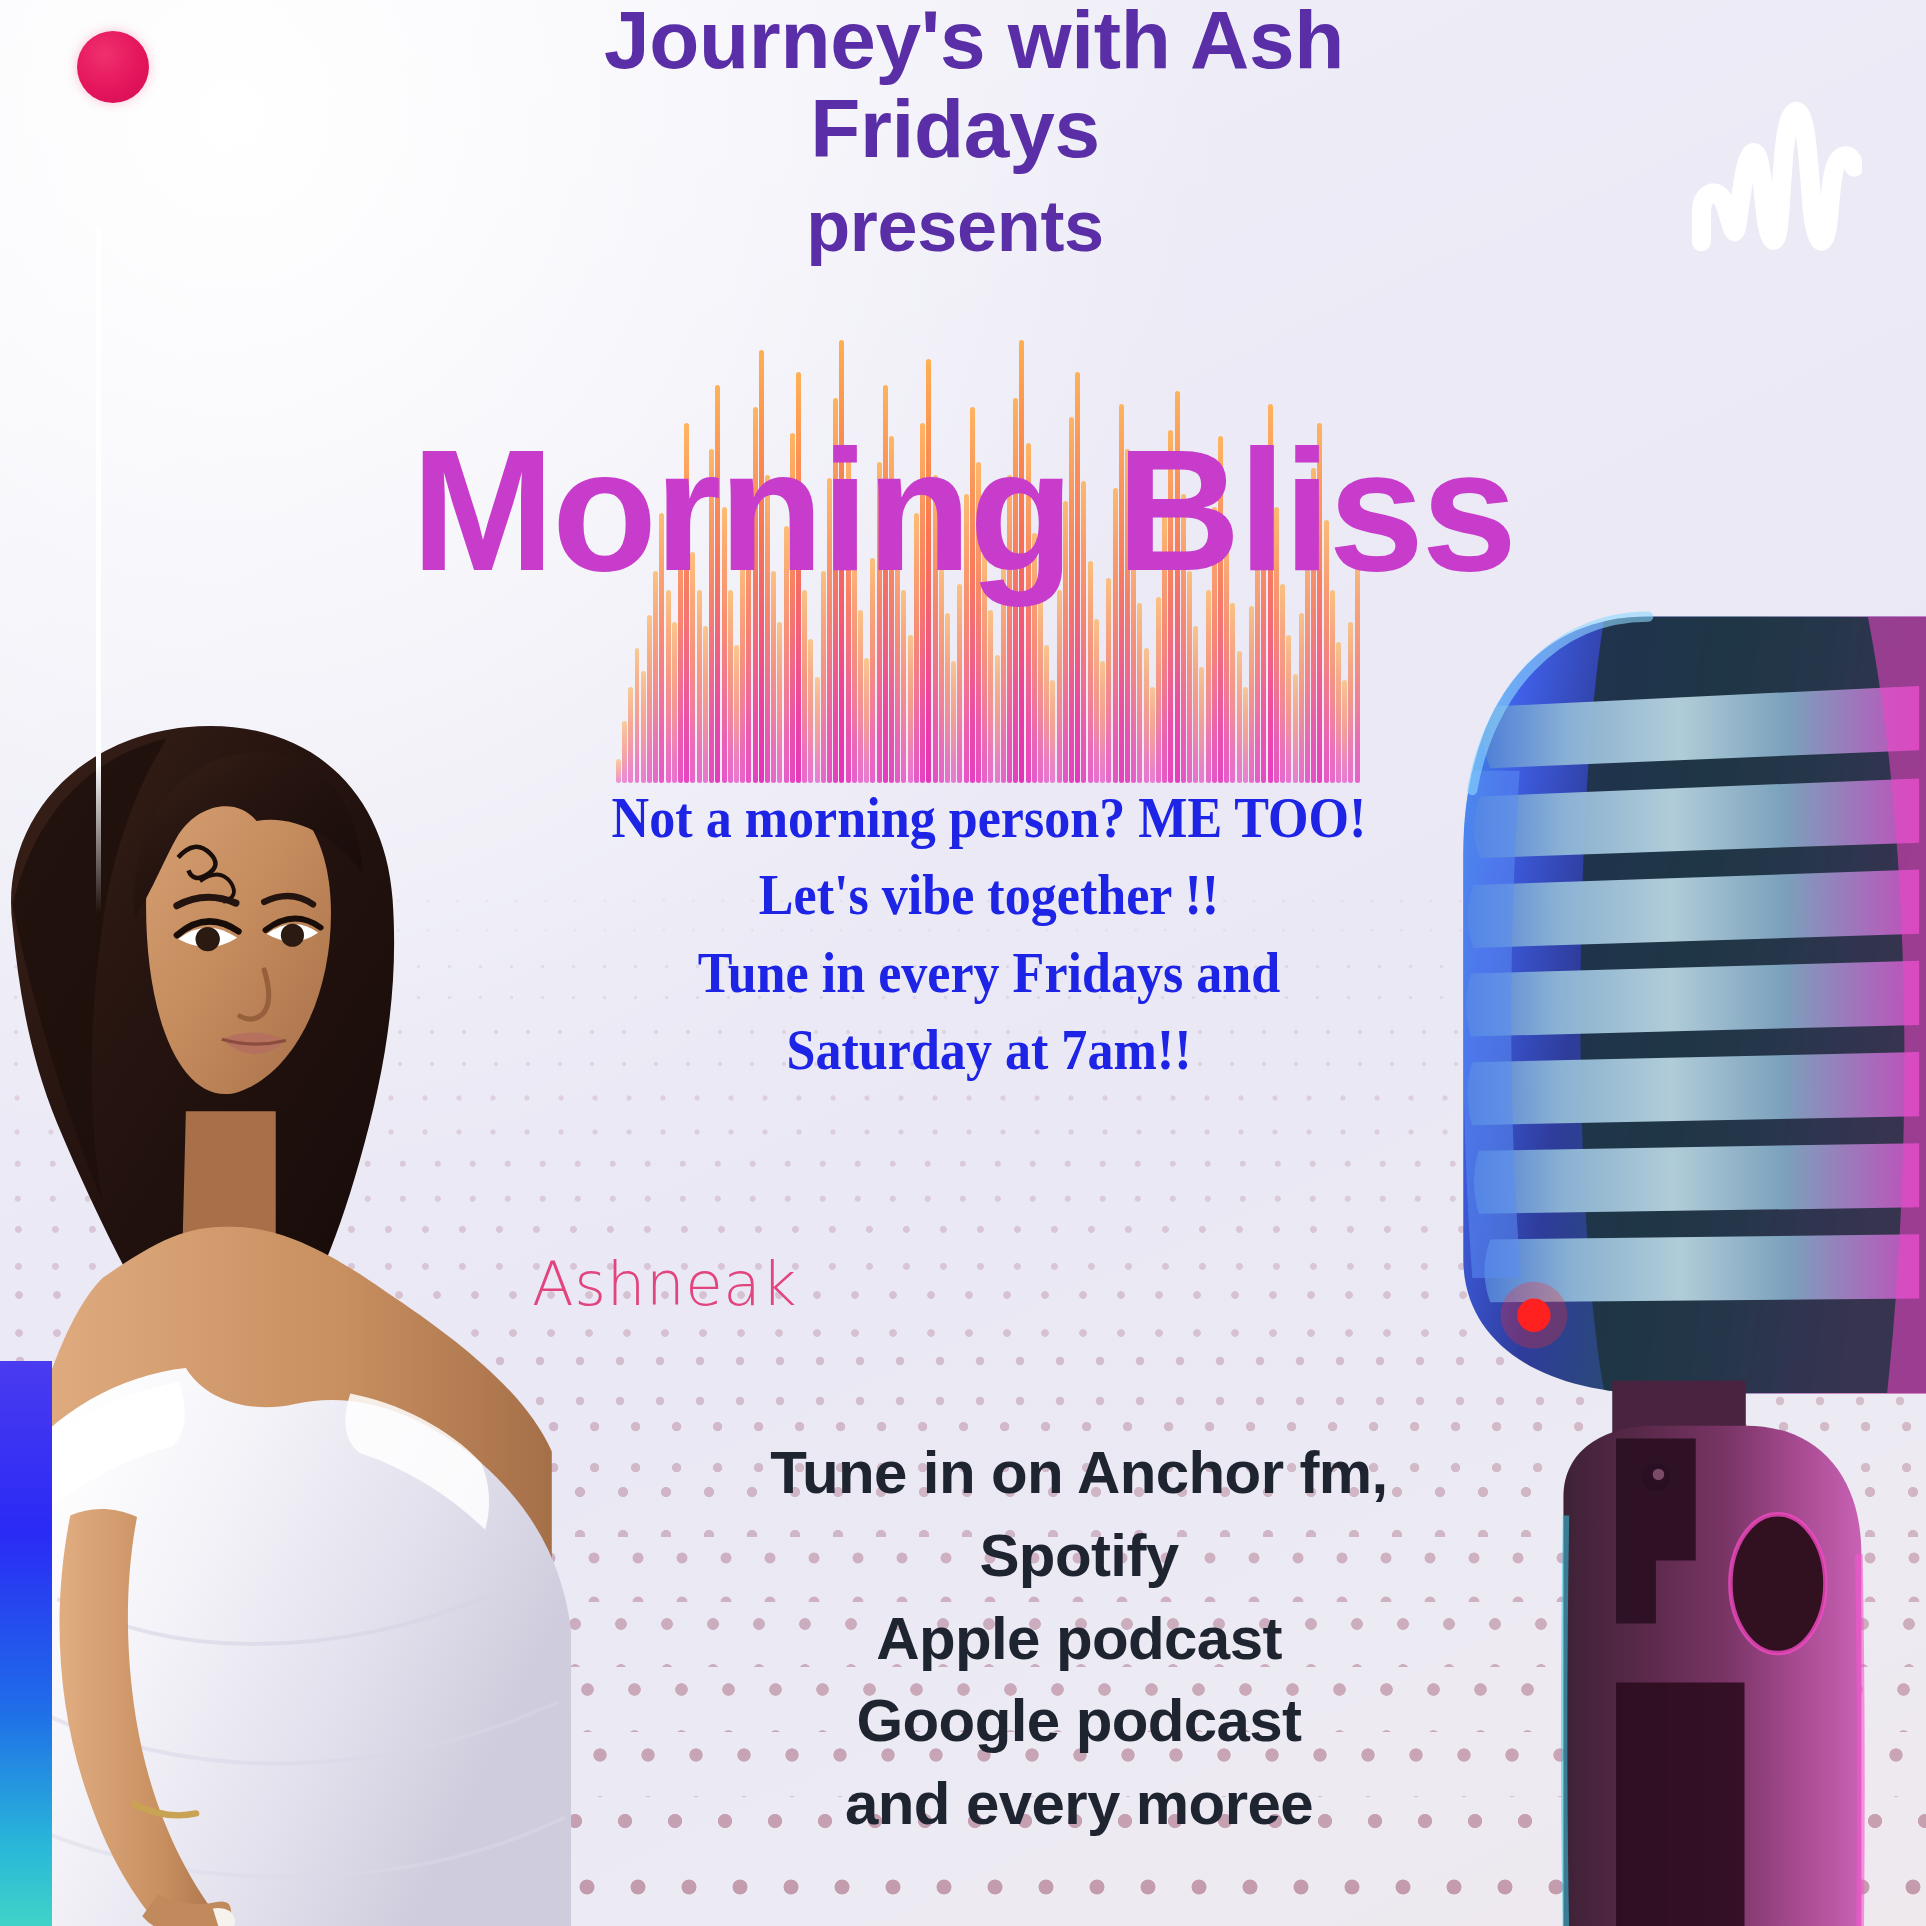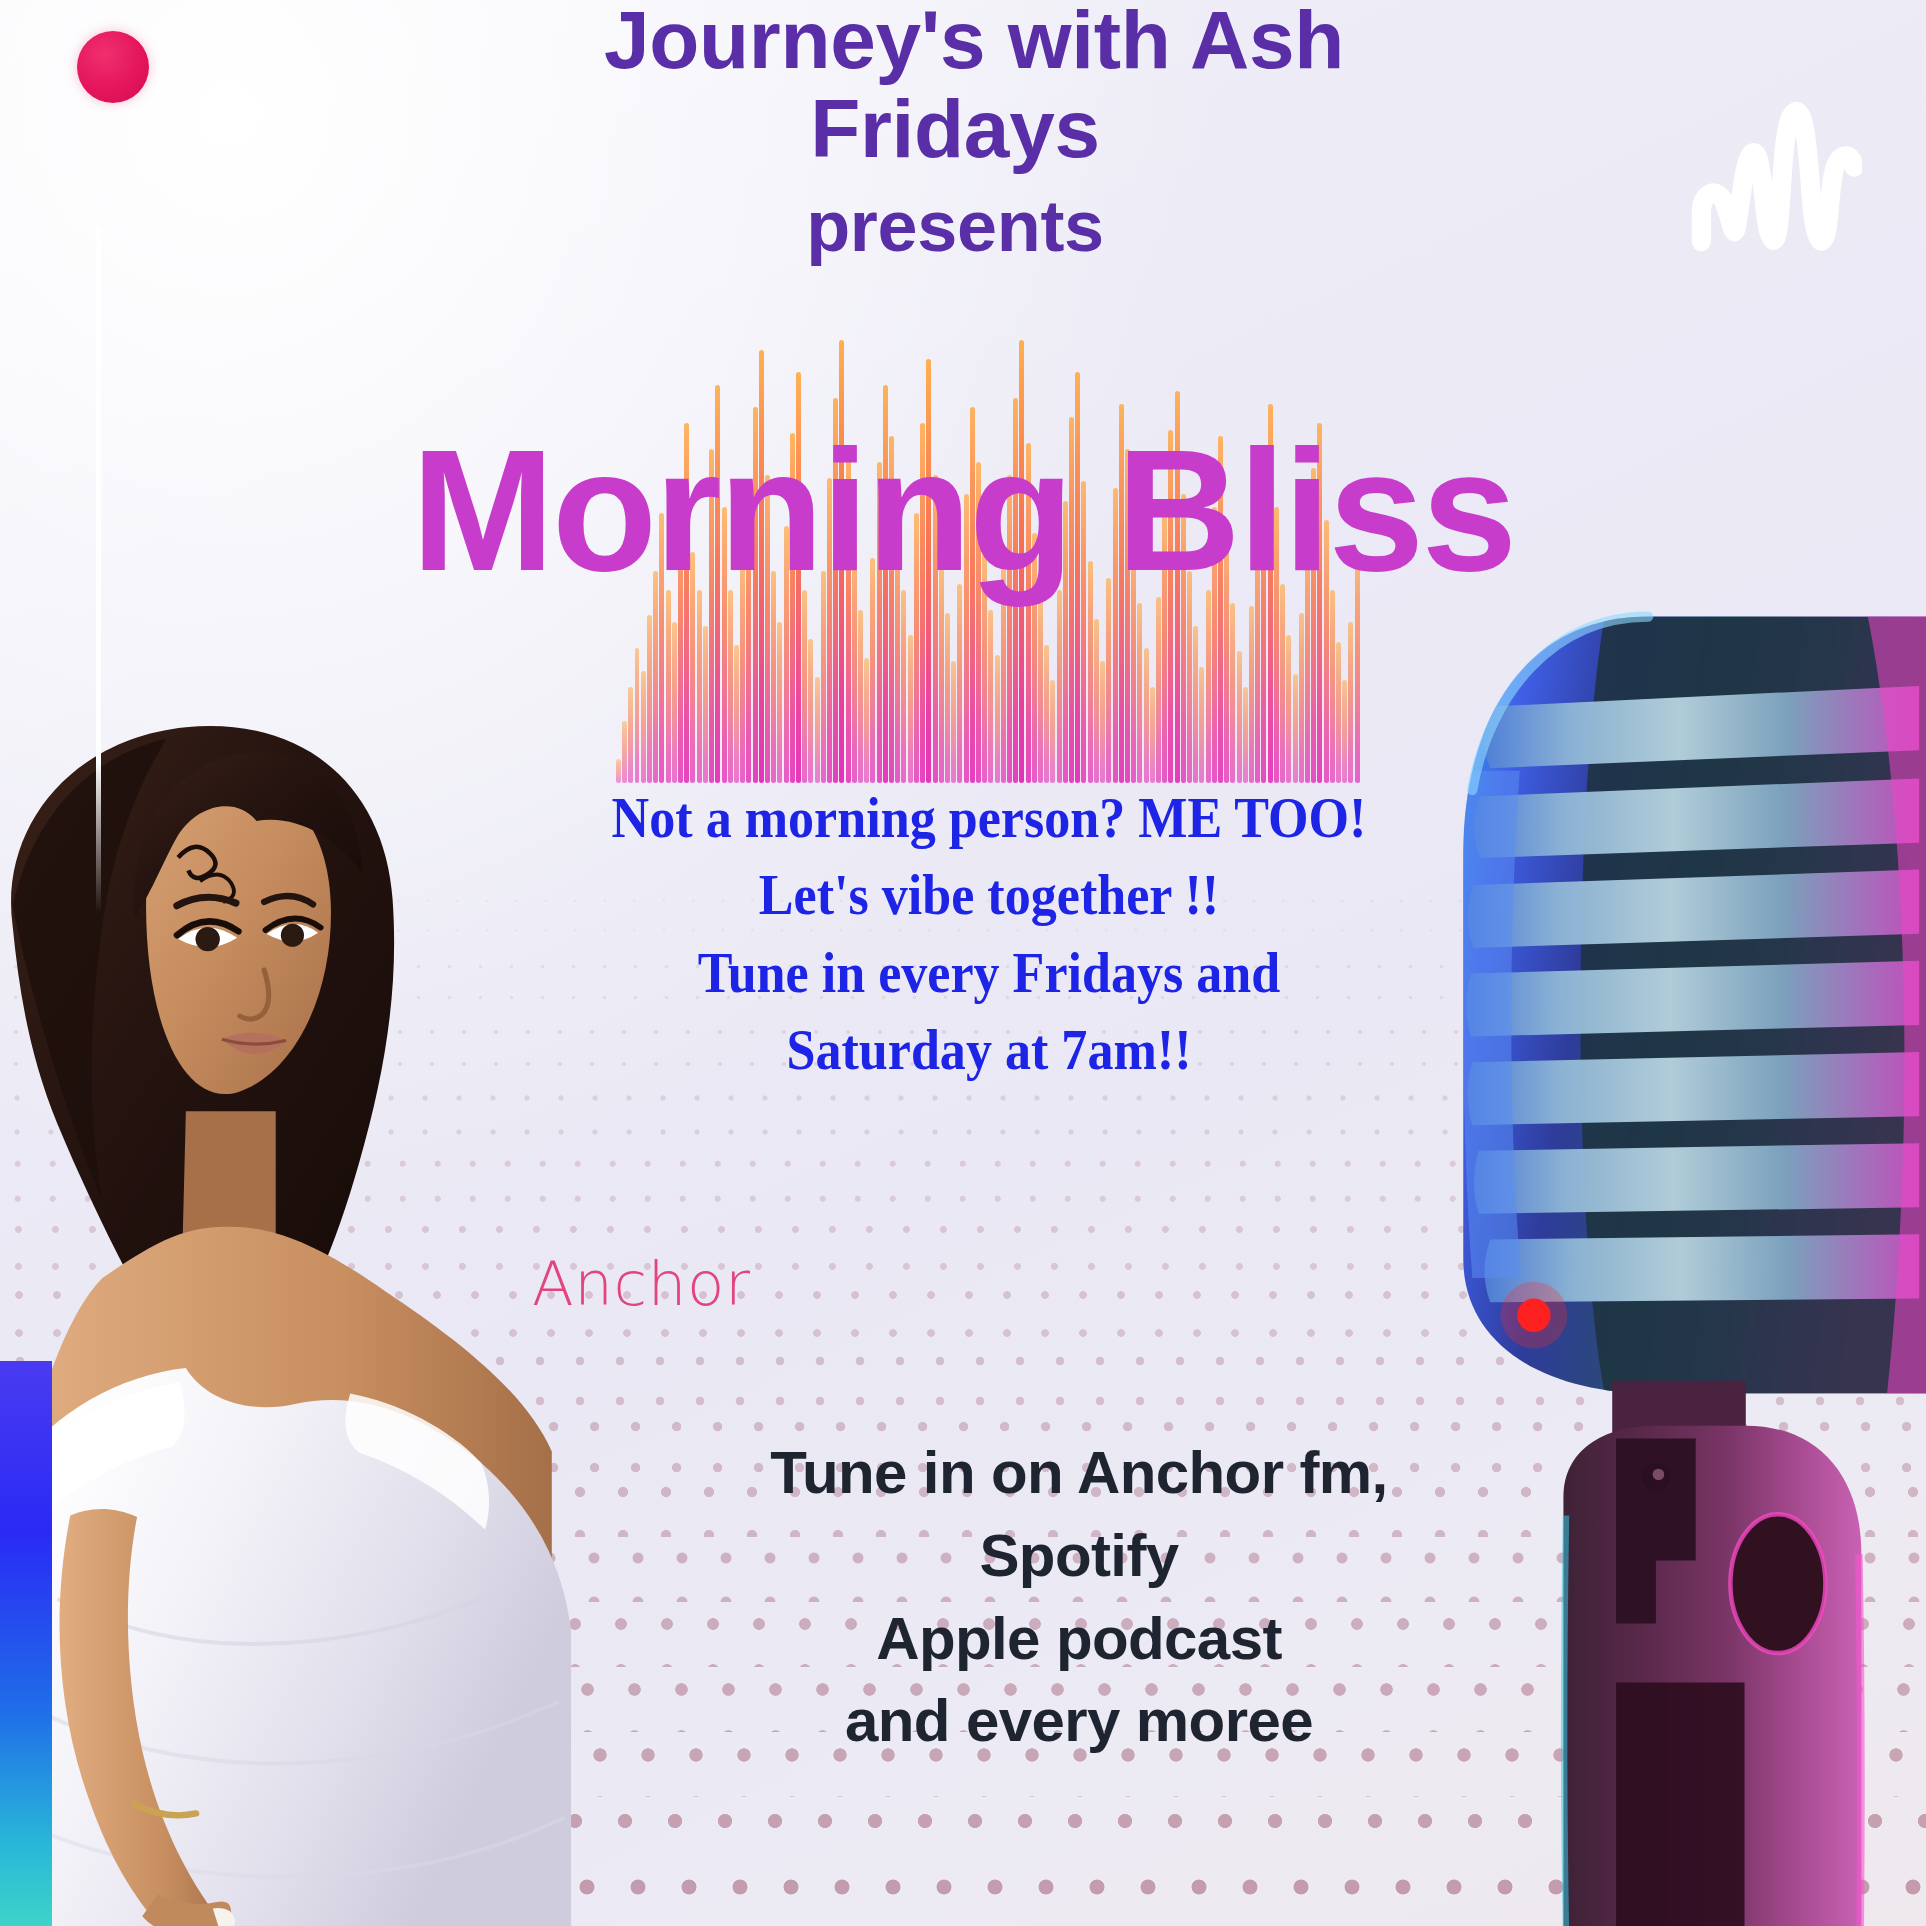--- a/index.html
+++ b/index.html
@@ -475,24 +475,25 @@
   <div id="bigtitle">Morning Bliss</div>
 
   <div id="tagline">
     <div>Not a morning person? ME TOO!</div>
     <div>Let's vibe together !!</div>
     <div>Tune in every Fridays and</div>
     <div>Saturday at 7am!!</div>
   </div>
 
   <div id="signature">
-    <div>Anchor</div>
+    <div>Ashneak</div>
   </div>
 
   <div id="platforms">
     <div>Tune in on Anchor fm,</div>
     <div>Spotify</div>
     <div>Apple  podcast</div>
+    <div>Google podcast</div>
     <div>and every moree</div>
   </div>
 
 </div>
 
 
 </body></html>

